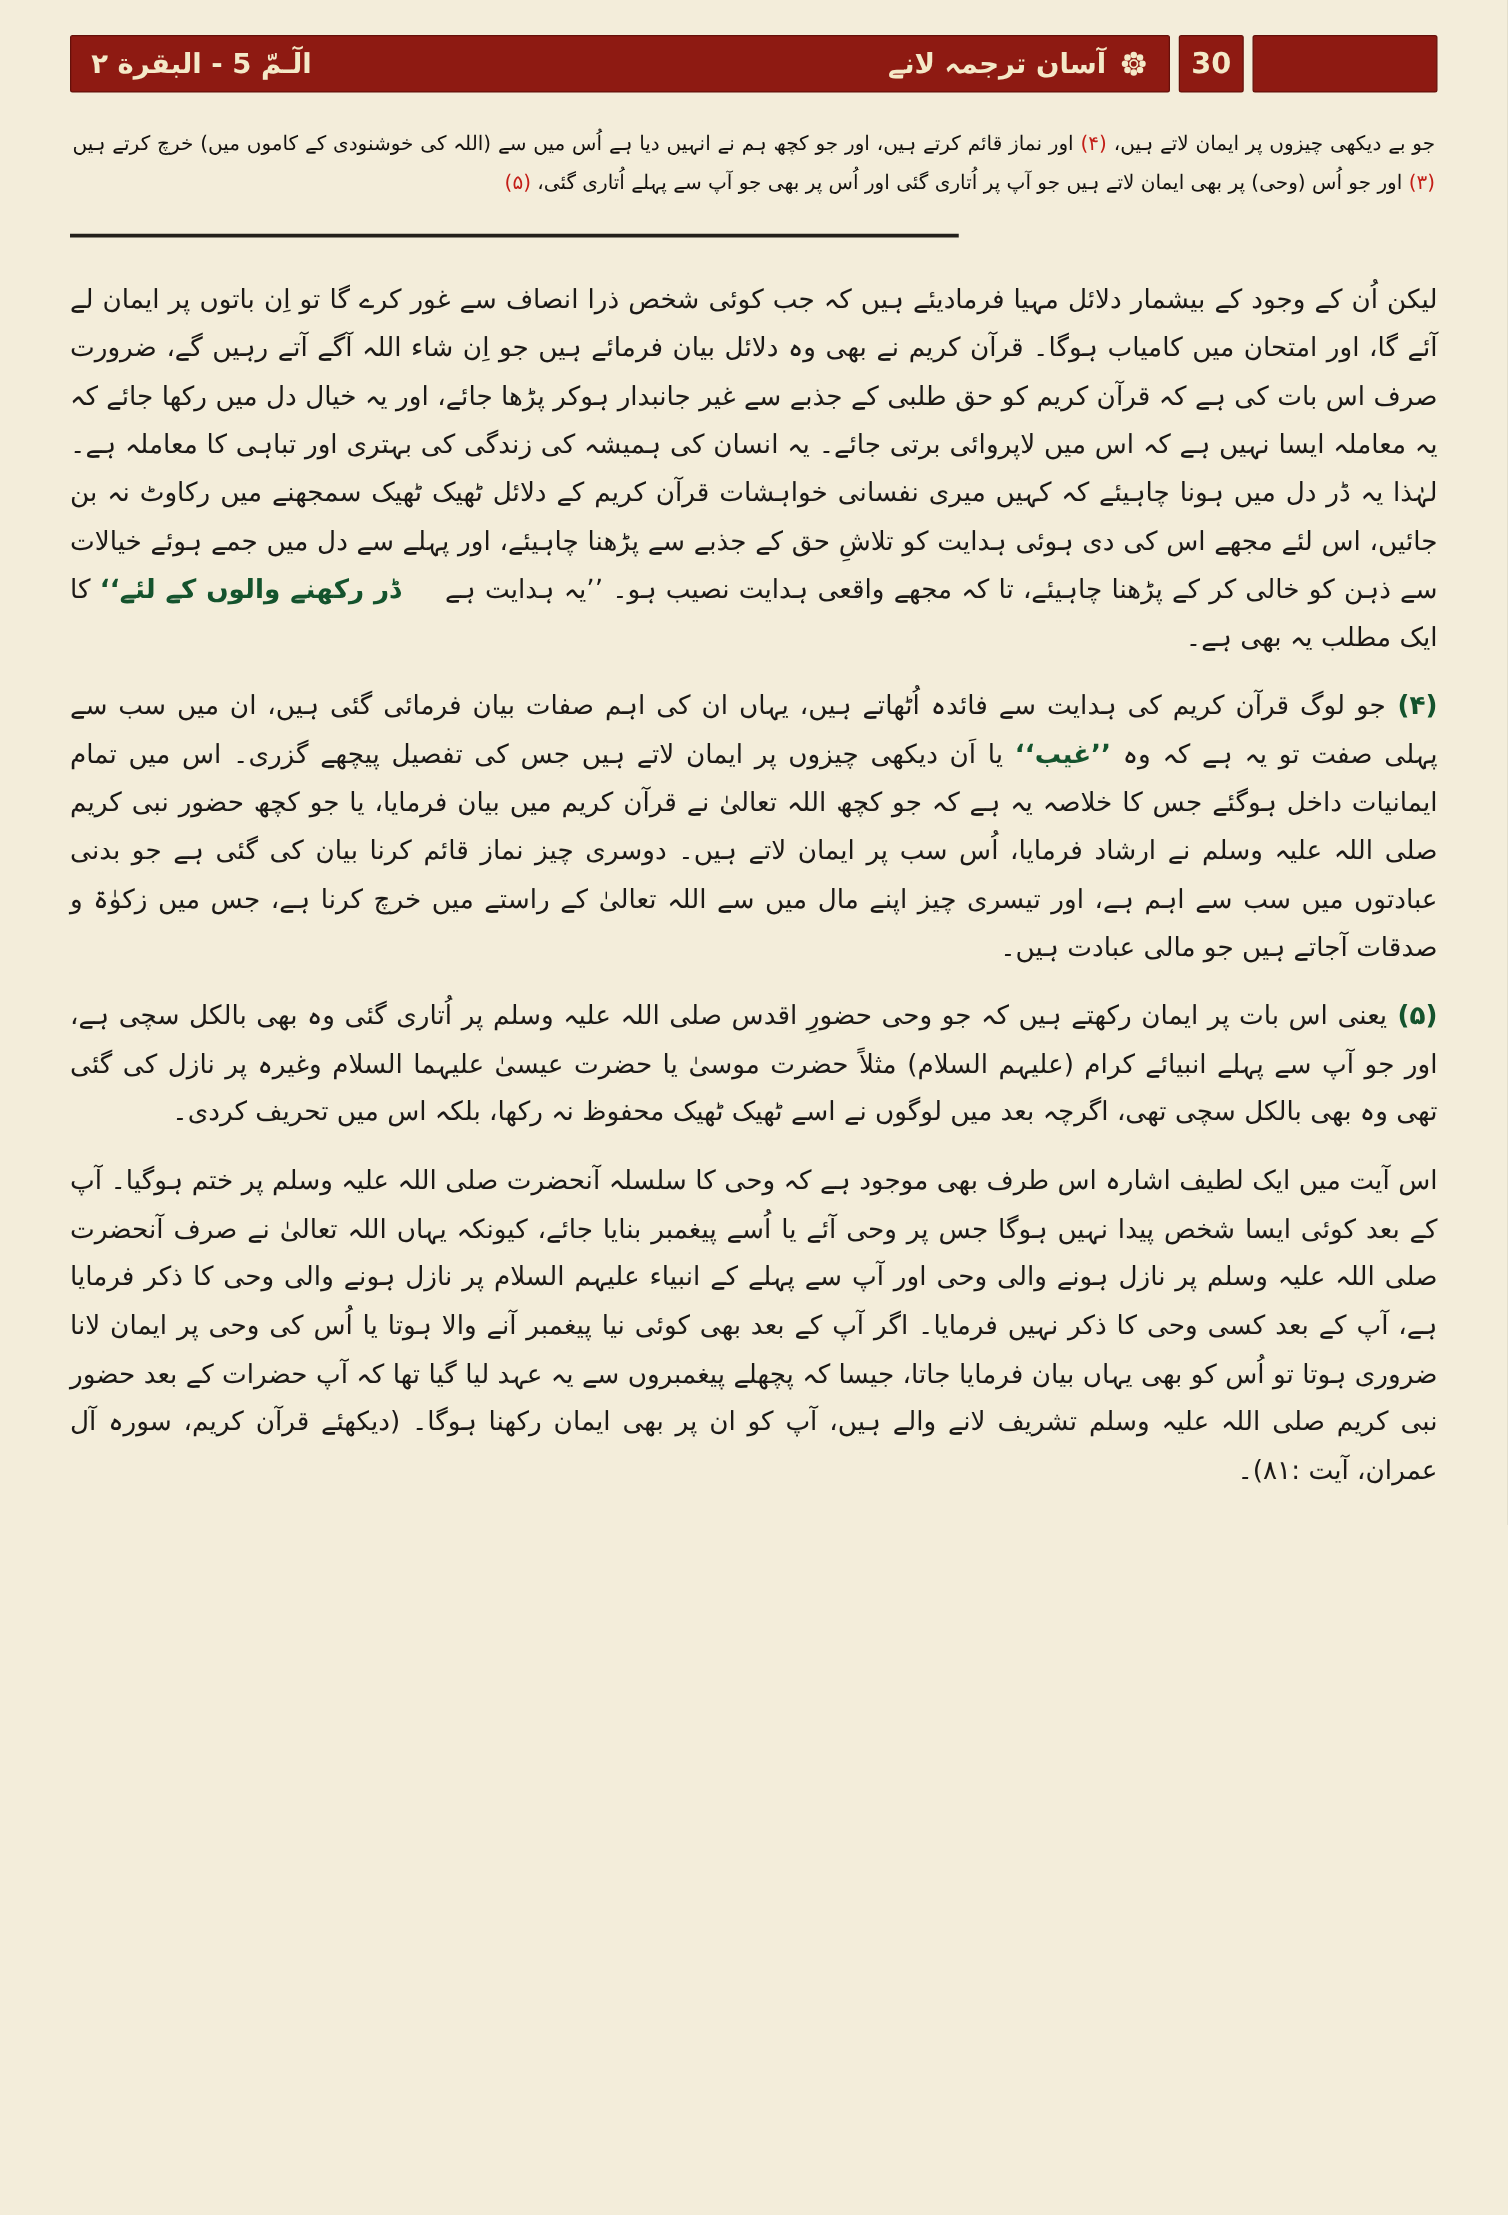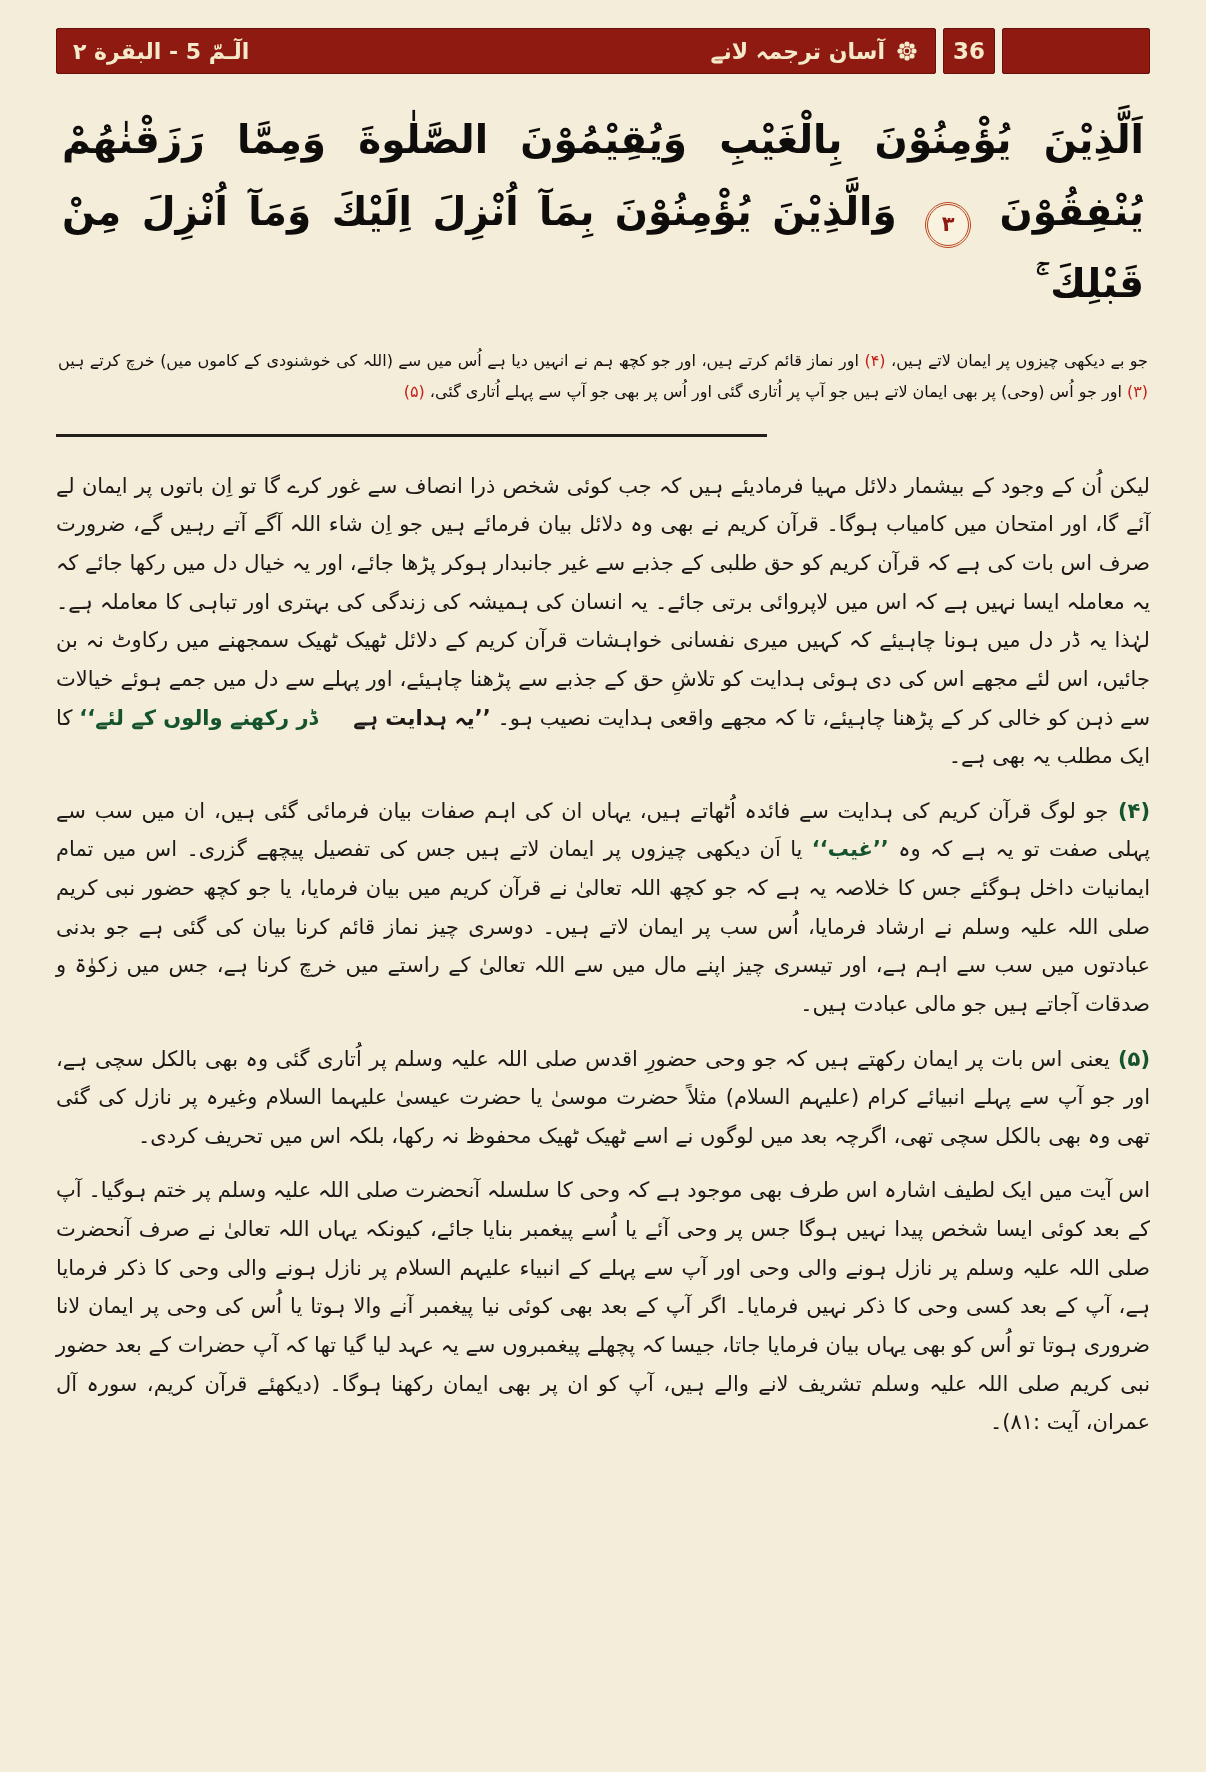--- a/index.html
+++ b/index.html
@@ -87,30 +87,30 @@
   .commentary{
     font-size:21px;
     line-height:1.84;
     text-align:justify;
     color:#1c1916;
   }
   .commentary p{ margin:0 0 16px 0; }
   
   .red{ color:#c31e17; }
   .redb{ color:#14532d; font-weight:bold; }
-  .b{ font-weight:bold;padding-left:28px; }
+  .b{ font-weight:normal;padding-left:28px; }
 </style>
 </head>
 <body>
 
 <div class="page">
 
   <header class="topbar">
     <div class="seg stub"></div>
-    <div class="seg num">36</div>
+    <div class="seg num">30</div>
     <div class="seg main">
       <span class="star">
         <svg width="24" height="24" viewBox="0 0 24 24" aria-hidden="true">
           <g fill="#f4e9c8">
             <circle cx="12" cy="5" r="2.6"></circle>
             <circle cx="17" cy="7" r="2.6"></circle>
             <circle cx="19" cy="12" r="2.6"></circle>
             <circle cx="17" cy="17" r="2.6"></circle>
             <circle cx="12" cy="19" r="2.6"></circle>
             <circle cx="7" cy="17" r="2.6"></circle>
@@ -119,21 +119,20 @@
           </g>
           <circle cx="12" cy="12" r="3" fill="#8e1a12" stroke="#f4e9c8" stroke-width="1.4"></circle>
         </svg>
       </span>
       <span class="book-title">آسان ترجمہ لانے</span>
       <span class="spacer"></span>
       <span class="surah-label">الٓـمّ 5 - البقرة ۲</span>
     </div>
   </header>
 
-  <section class="quran"><span>اَلَّذِيْنَ يُؤْمِنُوْنَ بِالْغَيْبِ وَيُقِيْمُوْنَ الصَّلٰوةَ وَمِمَّا رَزَقْنٰهُمْ يُنْفِقُوْنَ </span><span class="ayah">۳</span><span> وَالَّذِيْنَ يُؤْمِنُوْنَ بِمَآ اُنْزِلَ اِلَيْكَ وَمَآ اُنْزِلَ مِنْ قَبْلِكَ ۚ</span></section>
 
   <section class="translation"><span>جو بے دیکھی چیزوں پر ایمان لاتے ہیں، </span><span class="red">(۴)</span><span> اور نماز قائم کرتے ہیں، اور جو کچھ ہم نے انہیں دیا ہے اُس میں سے (اللہ کی خوشنودی کے کاموں میں) خرچ کرتے ہیں </span><span class="red">(۳)</span><span> اور جو اُس (وحی) پر بھی ایمان لاتے ہیں جو آپ پر اُتاری گئی اور اُس پر بھی جو آپ سے پہلے اُتاری گئی، </span><span class="red">(۵)</span></section>
 
   <hr class="divider">
 
   <section class="commentary">
     <p class="para"><span>لیکن اُن کے وجود کے بیشمار دلائل مہیا فرمادیئے ہیں کہ جب کوئی شخص ذرا انصاف سے غور کرے گا تو اِن باتوں پر ایمان لے آئے گا، اور امتحان میں کامیاب ہوگا۔ قرآن کریم نے بھی وہ دلائل بیان فرمائے ہیں جو اِن شاء اللہ آگے آتے رہیں گے، ضرورت صرف اس بات کی ہے کہ قرآن کریم کو حق طلبی کے جذبے سے غیر جانبدار ہوکر پڑھا جائے، اور یہ خیال دل میں رکھا جائے کہ یہ معاملہ ایسا نہیں ہے کہ اس میں لاپروائی برتی جائے۔ یہ انسان کی ہمیشہ کی زندگی کی بہتری اور تباہی کا معاملہ ہے۔ لہٰذا یہ ڈر دل میں ہونا چاہیئے کہ کہیں میری نفسانی خواہشات قرآن کریم کے دلائل ٹھیک ٹھیک سمجھنے میں رکاوٹ نہ بن جائیں، اس لئے مجھے اس کی دی ہوئی ہدایت کو تلاشِ حق کے جذبے سے پڑھنا چاہیئے، اور پہلے سے دل میں جمے ہوئے خیالات سے ذہن کو خالی کر کے پڑھنا چاہیئے، تا کہ مجھے واقعی ہدایت نصیب ہو۔ </span><span class="b">’’یہ ہدایت ہے </span><span class="redb">ڈر رکھنے والوں کے لئے‘‘</span><span> کا ایک مطلب یہ بھی ہے۔</span></p>
     <p class="para"><span class="redb">(۴) </span><span>جو لوگ قرآن کریم کی ہدایت سے فائدہ اُٹھاتے ہیں، یہاں ان کی اہم صفات بیان فرمائی گئی ہیں، ان میں سب سے پہلی صفت تو یہ ہے کہ وہ </span><span class="redb">’’غیب‘‘</span><span> یا اَن دیکھی چیزوں پر ایمان لاتے ہیں جس کی تفصیل پیچھے گزری۔ اس میں تمام ایمانیات داخل ہوگئے جس کا خلاصہ یہ ہے کہ جو کچھ اللہ تعالیٰ نے قرآن کریم میں بیان فرمایا، یا جو کچھ حضور نبی کریم صلی اللہ علیہ وسلم نے ارشاد فرمایا، اُس سب پر ایمان لاتے ہیں۔ دوسری چیز نماز قائم کرنا بیان کی گئی ہے جو بدنی عبادتوں میں سب سے اہم ہے، اور تیسری چیز اپنے مال میں سے اللہ تعالیٰ کے راستے میں خرچ کرنا ہے، جس میں زکوٰۃ و صدقات آجاتے ہیں جو مالی عبادت ہیں۔</span></p>
     <p class="para"><span class="redb">(۵) </span><span>یعنی اس بات پر ایمان رکھتے ہیں کہ جو وحی حضورِ اقدس صلی اللہ علیہ وسلم پر اُتاری گئی وہ بھی بالکل سچی ہے، اور جو آپ سے پہلے انبیائے کرام (علیہم السلام) مثلاً حضرت موسیٰ یا حضرت عیسیٰ علیہما السلام وغیرہ پر نازل کی گئی تھی وہ بھی بالکل سچی تھی، اگرچہ بعد میں لوگوں نے اسے ٹھیک ٹھیک محفوظ نہ رکھا، بلکہ اس میں تحریف کردی۔</span></p>
     <p class="para"><span>اس آیت میں ایک لطیف اشارہ اس طرف بھی موجود ہے کہ وحی کا سلسلہ آنحضرت صلی اللہ علیہ وسلم پر ختم ہوگیا۔ آپ کے بعد کوئی ایسا شخص پیدا نہیں ہوگا جس پر وحی آئے یا اُسے پیغمبر بنایا جائے، کیونکہ یہاں اللہ تعالیٰ نے صرف آنحضرت صلی اللہ علیہ وسلم پر نازل ہونے والی وحی اور آپ سے پہلے کے انبیاء علیہم السلام پر نازل ہونے والی وحی کا ذکر فرمایا ہے، آپ کے بعد کسی وحی کا ذکر نہیں فرمایا۔ اگر آپ کے بعد بھی کوئی نیا پیغمبر آنے والا ہوتا یا اُس کی وحی پر ایمان لانا ضروری ہوتا تو اُس کو بھی یہاں بیان فرمایا جاتا، جیسا کہ پچھلے پیغمبروں سے یہ عہد لیا گیا تھا کہ آپ حضرات کے بعد حضور نبی کریم صلی اللہ علیہ وسلم تشریف لانے والے ہیں، آپ کو ان پر بھی ایمان رکھنا ہوگا۔ (دیکھئے قرآن کریم، سورہ آل عمران، آیت :۸۱)۔</span></p>

